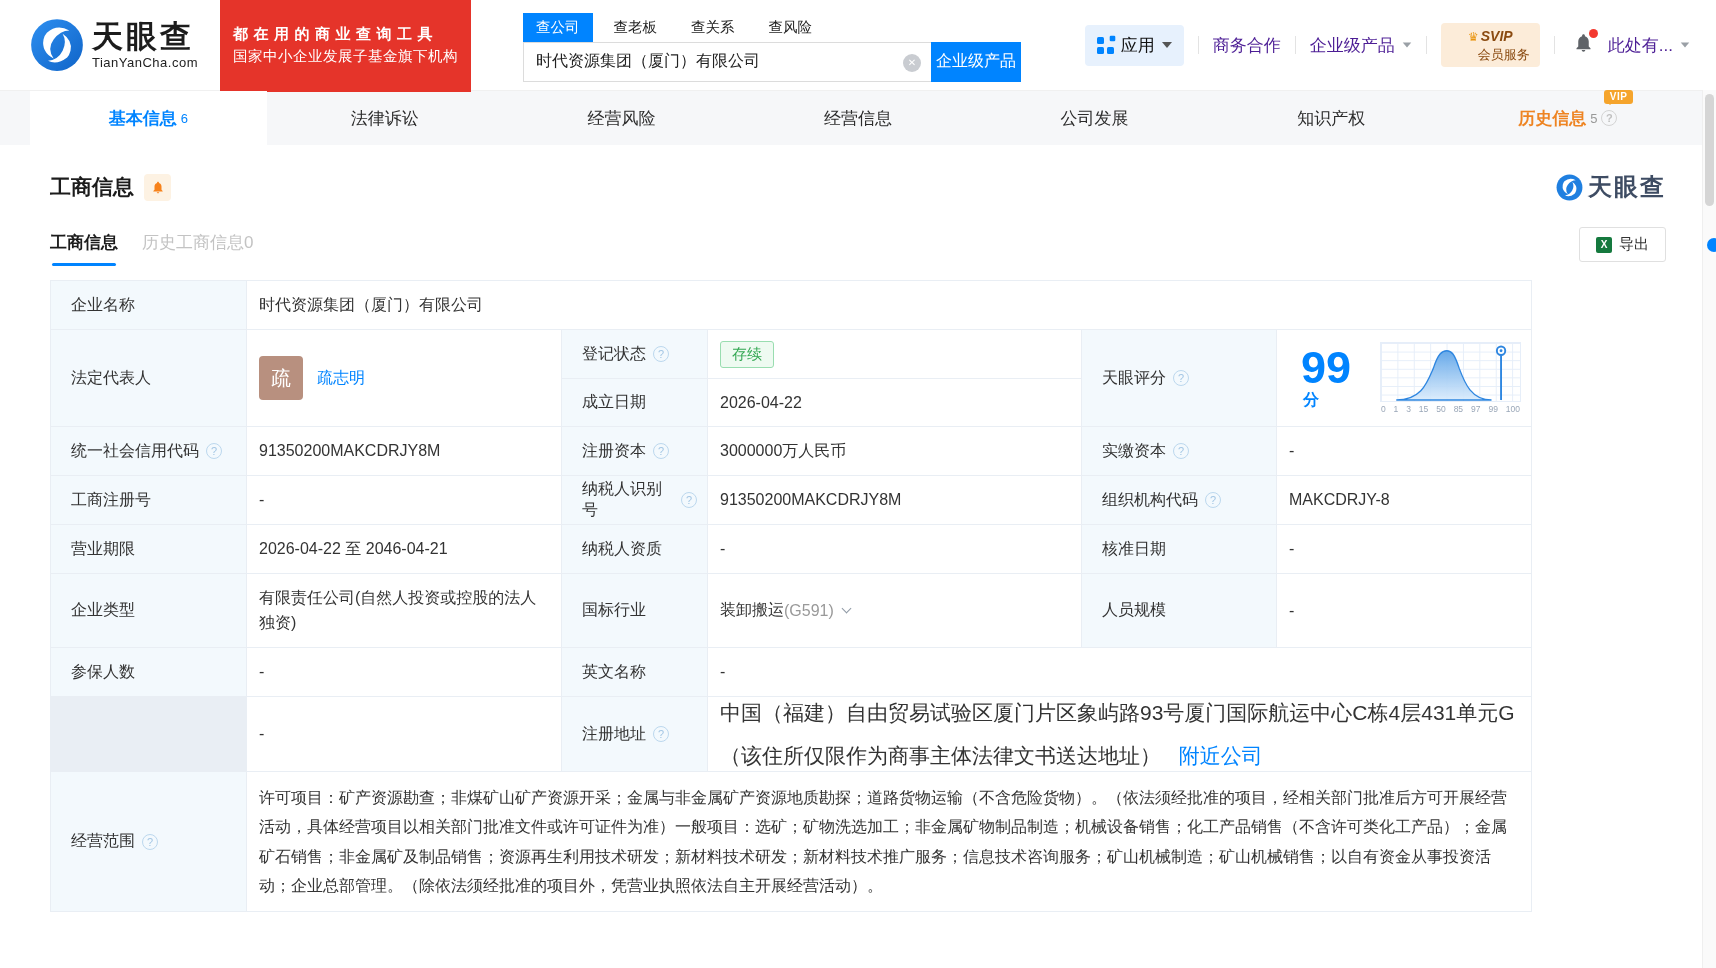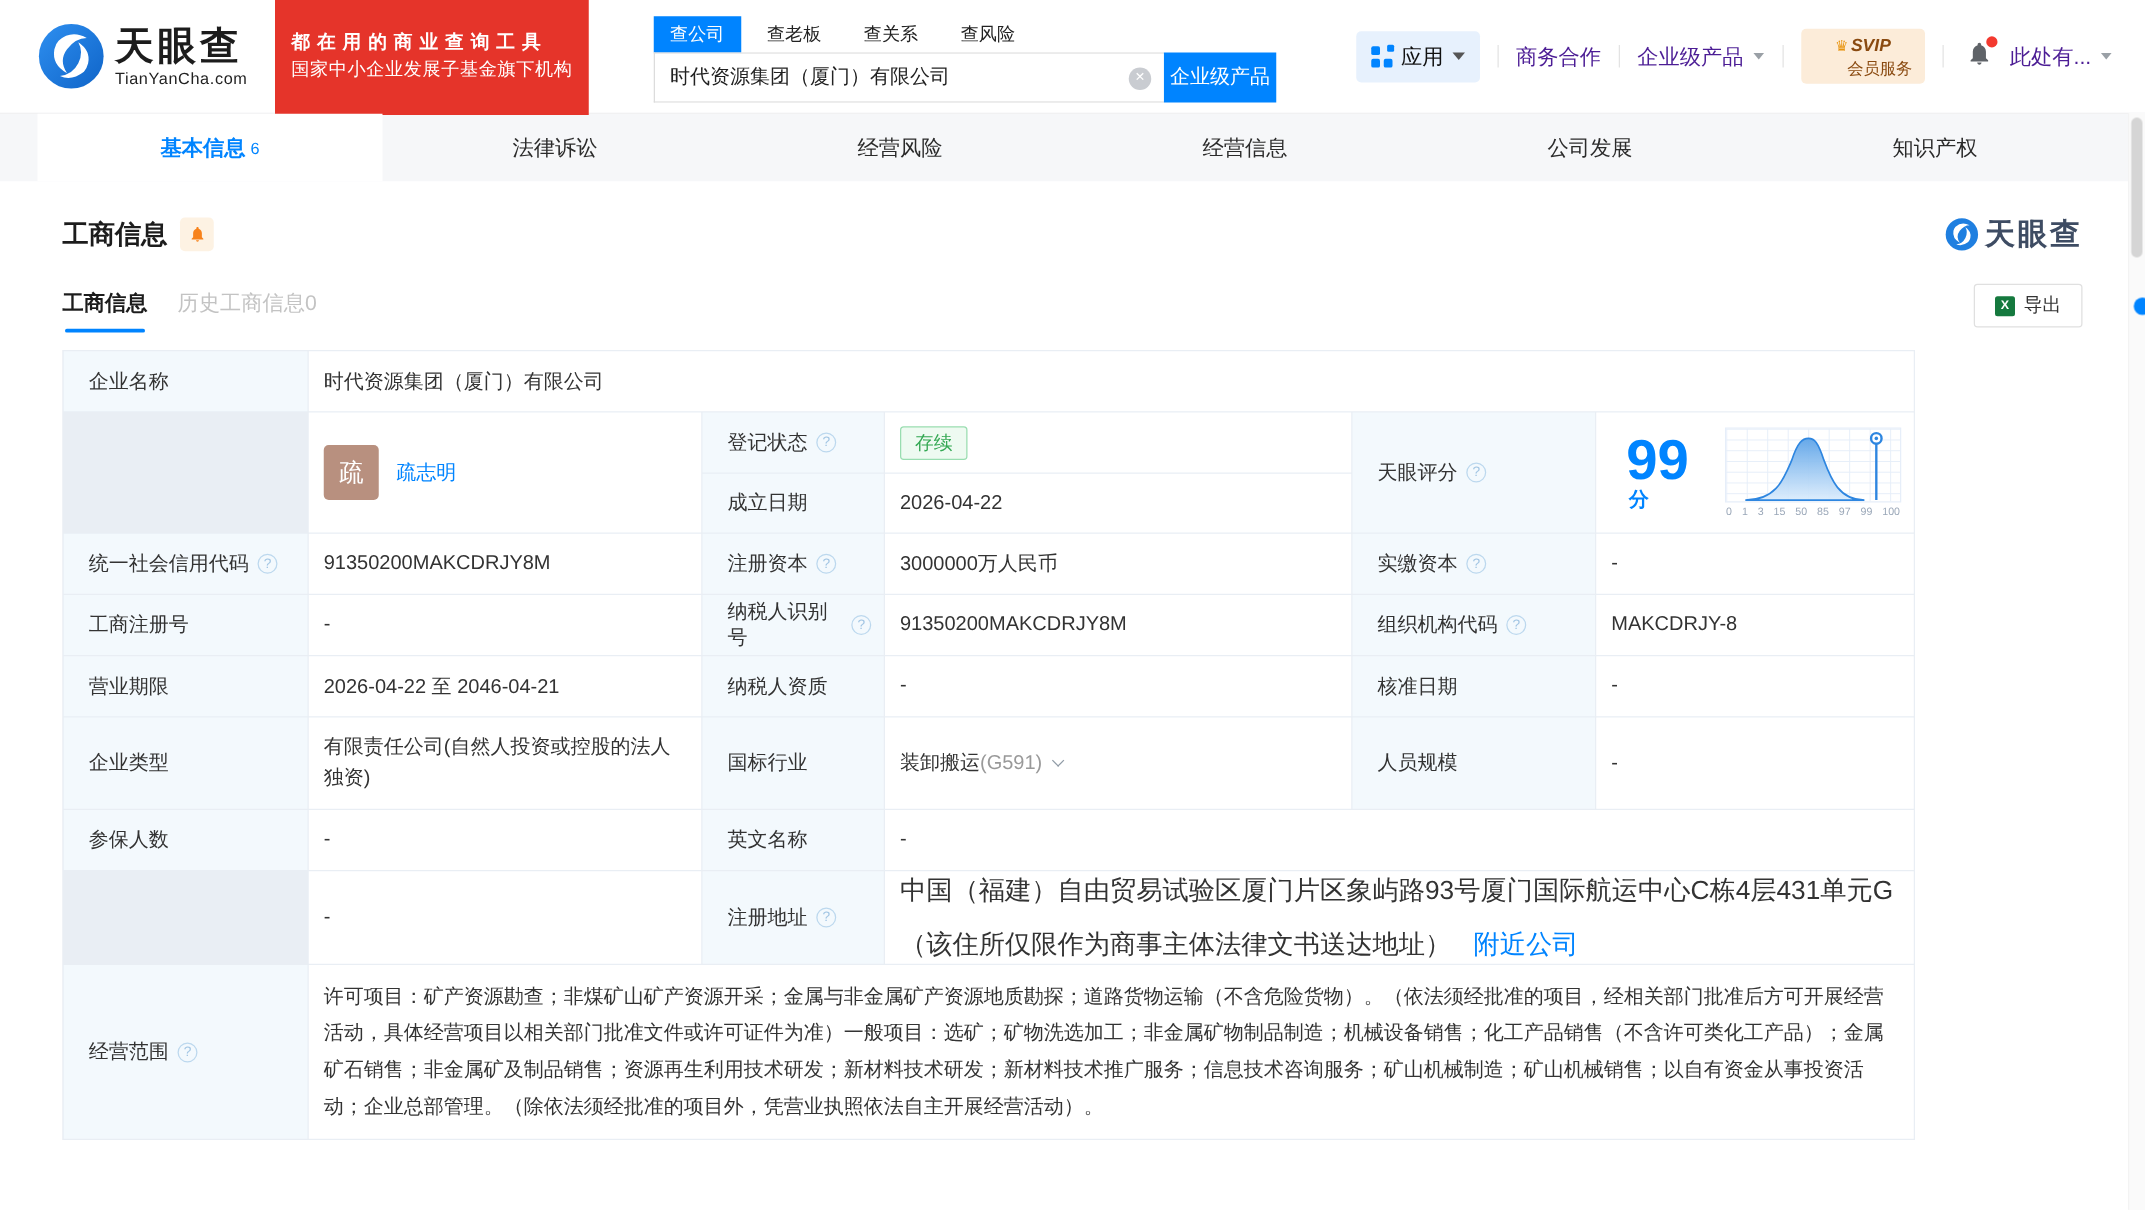--- a/index.html
+++ b/index.html
@@ -209,20 +209,28 @@
     </div>
   <div class="ptab">
       <span class="inner">经营信息</span>
     </div>
   <div class="ptab">
       <span class="inner">公司发展</span>
     </div>
   <div class="ptab">
       <span class="inner">知识产权</span>
     </div>
+  <div class="ptab vip-tab">
+    <span class="inner">
+      <span class="vip-badge">VIP</span>
+      <span>历史信息</span>
+      <span class="cnt">5</span>
+      <span class="qi gray"></span>
+    </span>
+  </div>
 </nav>
 
 <main class="section">
   <div class="sec-head">
     <h2 class="sec-title">工商信息</h2>
     <span class="bell-badge">
       <svg viewBox="0 0 24 24">
         <path fill="#f7821b" d="M12 2c-.9 0-1.6.7-1.6 1.6v.6C7.6 5 6 7.4 6 10.2V16l-2 2v1h16v-1l-2-2v-5.8c0-2.8-1.6-5.2-4.4-6v-.6C13.6 2.7 12.9 2 12 2zm-2 18c0 1.1.9 2 2 2s2-.9 2-2h-4z"></path>
       </svg>
     </span>
@@ -243,20 +251,21 @@
       <span class="xls-ic"></span>
       <span>导出</span>
     </div>
   </div>
 
   <div class="tbl">
 
     <div class="tc tl" style="grid-area:1/1/2/2">企业名称</div>
     <div class="tc" style="grid-area:1/2/2/7">时代资源集团（厦门）有限公司</div>
 
+    <div class="tc tl" style="grid-area:2/1/4/2">法定代表人</div>
     <div class="tc" style="grid-area:2/2/4/3">
       <span class="avatar">疏</span>
       <a class="blue rep-name">疏志明</a>
     </div>
     <div class="tc tl" style="grid-area:2/3/3/4">
       <span>登记状态</span>
         <span class="qi"></span>
     </div>
     <div class="tc" style="grid-area:2/4/3/5">
       <span class="status-badge">存续</span>

